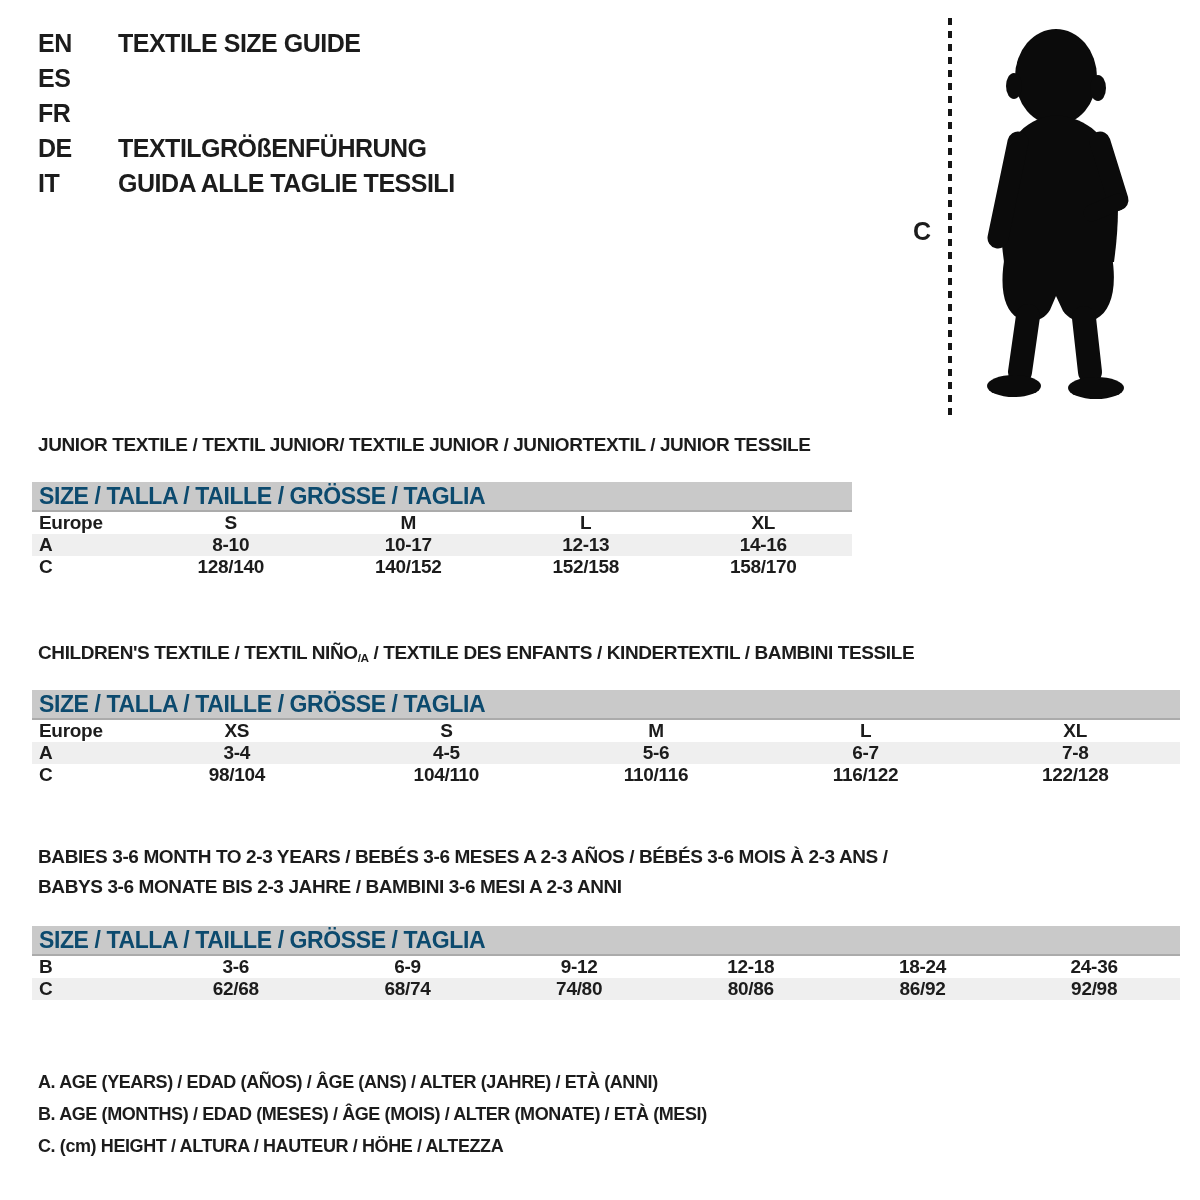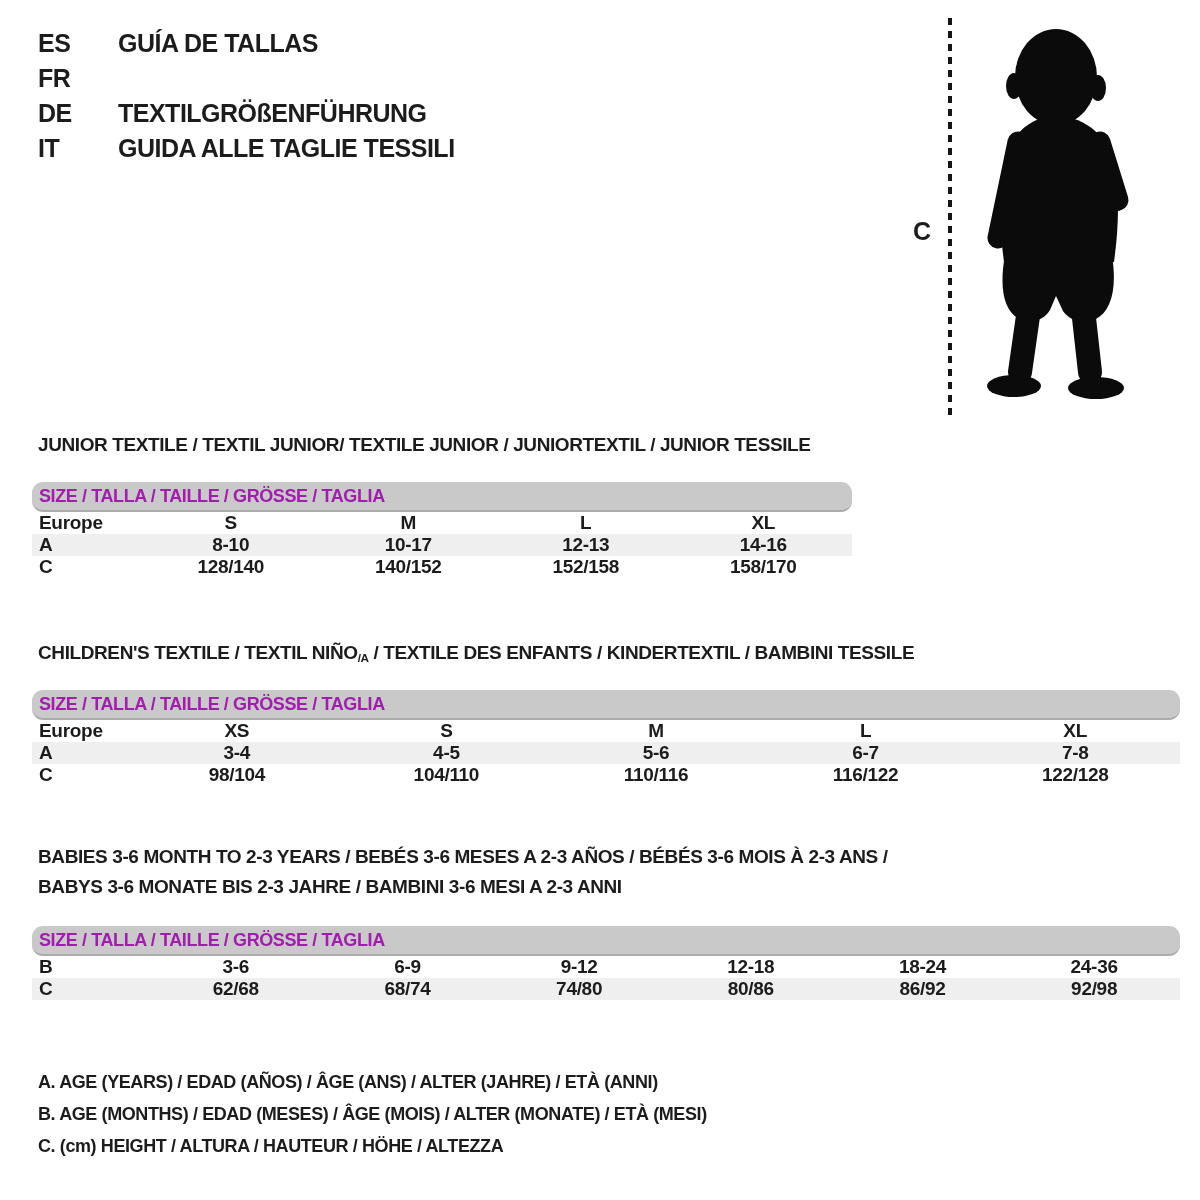--- a/index.html
+++ b/index.html
@@ -20,21 +20,21 @@
   }
   .measure-label { position:absolute; left:913px; top:217px; font-size:25px; font-weight:700; }
   .toddler { position:absolute; left:962px; top:20px; width:180px; height:400px; }
   
   .sec-title { position:absolute; left:38px; font-size:19px; font-weight:700;
                letter-spacing:-0.4px; white-space:nowrap; }
   .subsc { font-size:0.62em; vertical-align:-0.22em; font-weight:700; }
   .tbl-wrap { position:absolute; left:32px; }
   .size-bar {
     height:30px; line-height:28px; background:#c9c9c9; border-bottom:2px solid #ababab;
-    font-size:18px; font-weight:700; letter-spacing:-0.4px; color:#a21caf; padding-left:7px;border-radius:11px;
+    font-size:23px; font-weight:700; letter-spacing:-0.4px; color:#0c4a6e; padding-left:7px;
   }
   table { width:100%; border-collapse:collapse; table-layout:fixed; }
   td { height:16px; text-align:center; font-size:19px; font-weight:700;
        letter-spacing:-0.3px; vertical-align:middle; }
   td.lbl { text-align:left; padding-left:7px; }
   tr.shade td { background:#efefef; }
   .t-junior  col.lbl-col { width:110px; }
   .t-children col.lbl-col { width:100px; }
   .t-babies  col.lbl-col { width:118px; }
   
@@ -42,22 +42,25 @@
   .legend-line { font-size:18px; font-weight:700; letter-spacing:-0.4px;
                  height:32px; line-height:32px; white-space:nowrap; }
 </style>
 </head>
 <body>
 
 <div class="page">
 
   <div class="lang-block">
     <div class="lang-row">
+      <span class="lang-code">EN</span>
+      <span class="lang-label">TEXTILE SIZE GUIDE</span>
+    </div>
+    <div class="lang-row">
       <span class="lang-code">ES</span>
-      <span class="lang-label">GUÍA DE TALLAS</span>
     </div>
     <div class="lang-row">
       <span class="lang-code">FR</span>
     </div>
     <div class="lang-row">
       <span class="lang-code">DE</span>
       <span class="lang-label">TEXTILGRÖßENFÜHRUNG</span>
     </div>
     <div class="lang-row">
       <span class="lang-code">IT</span>

